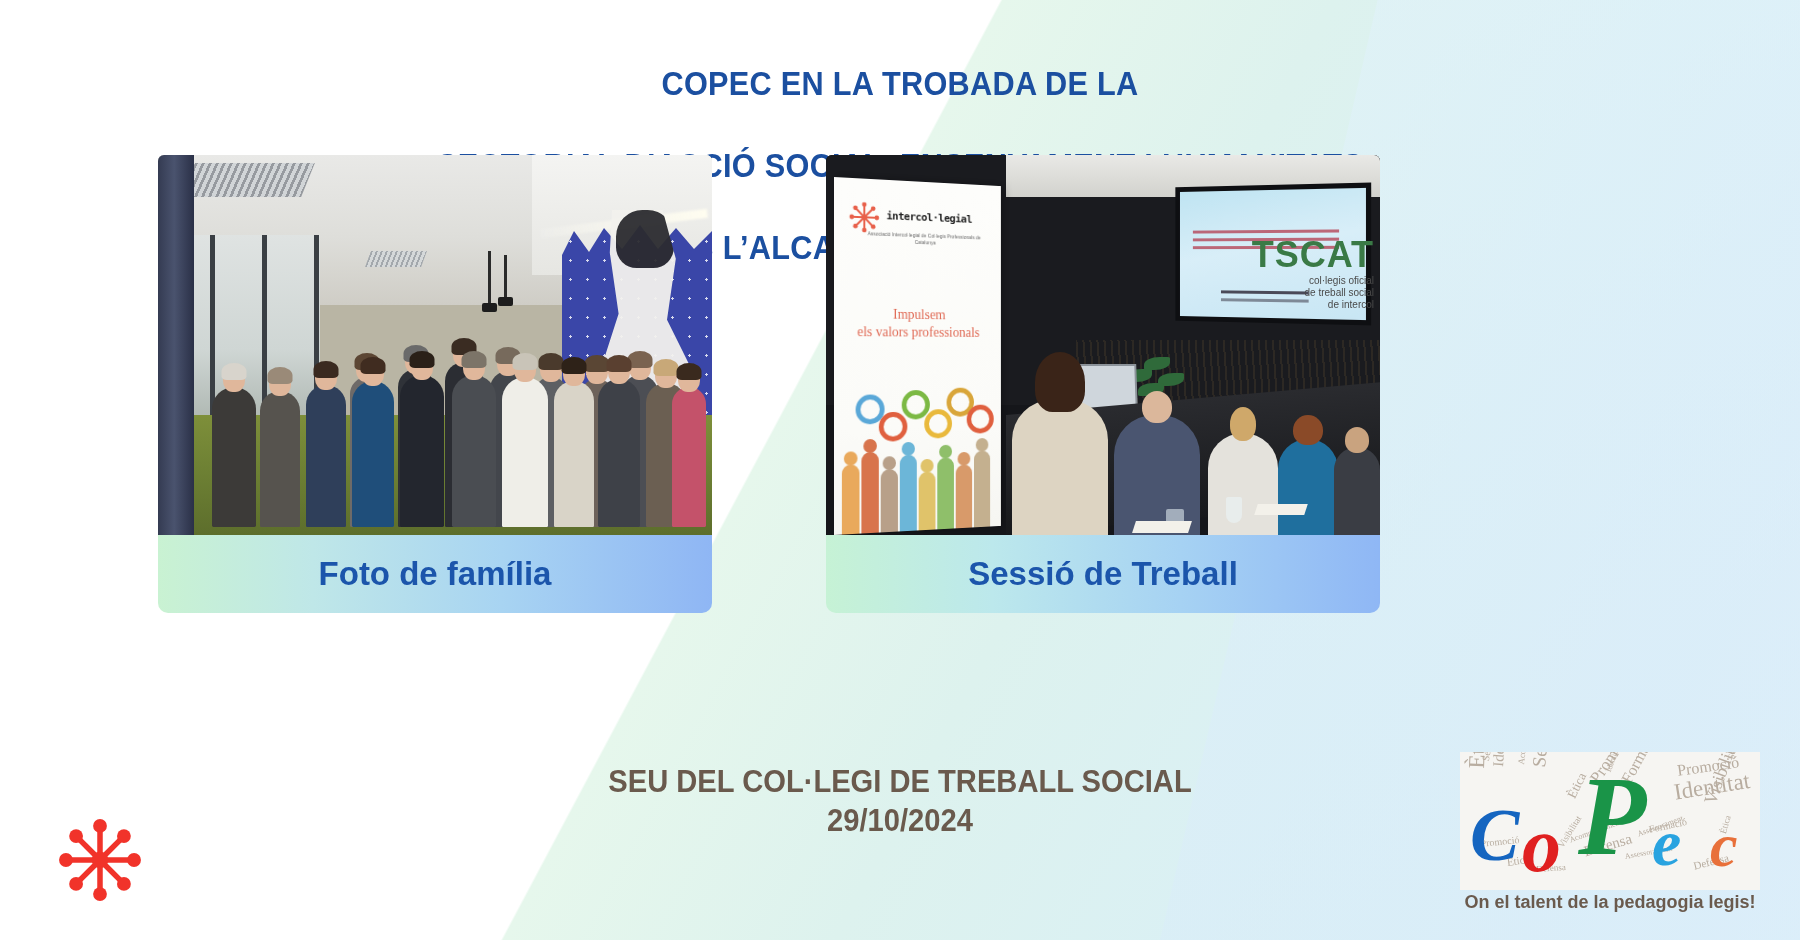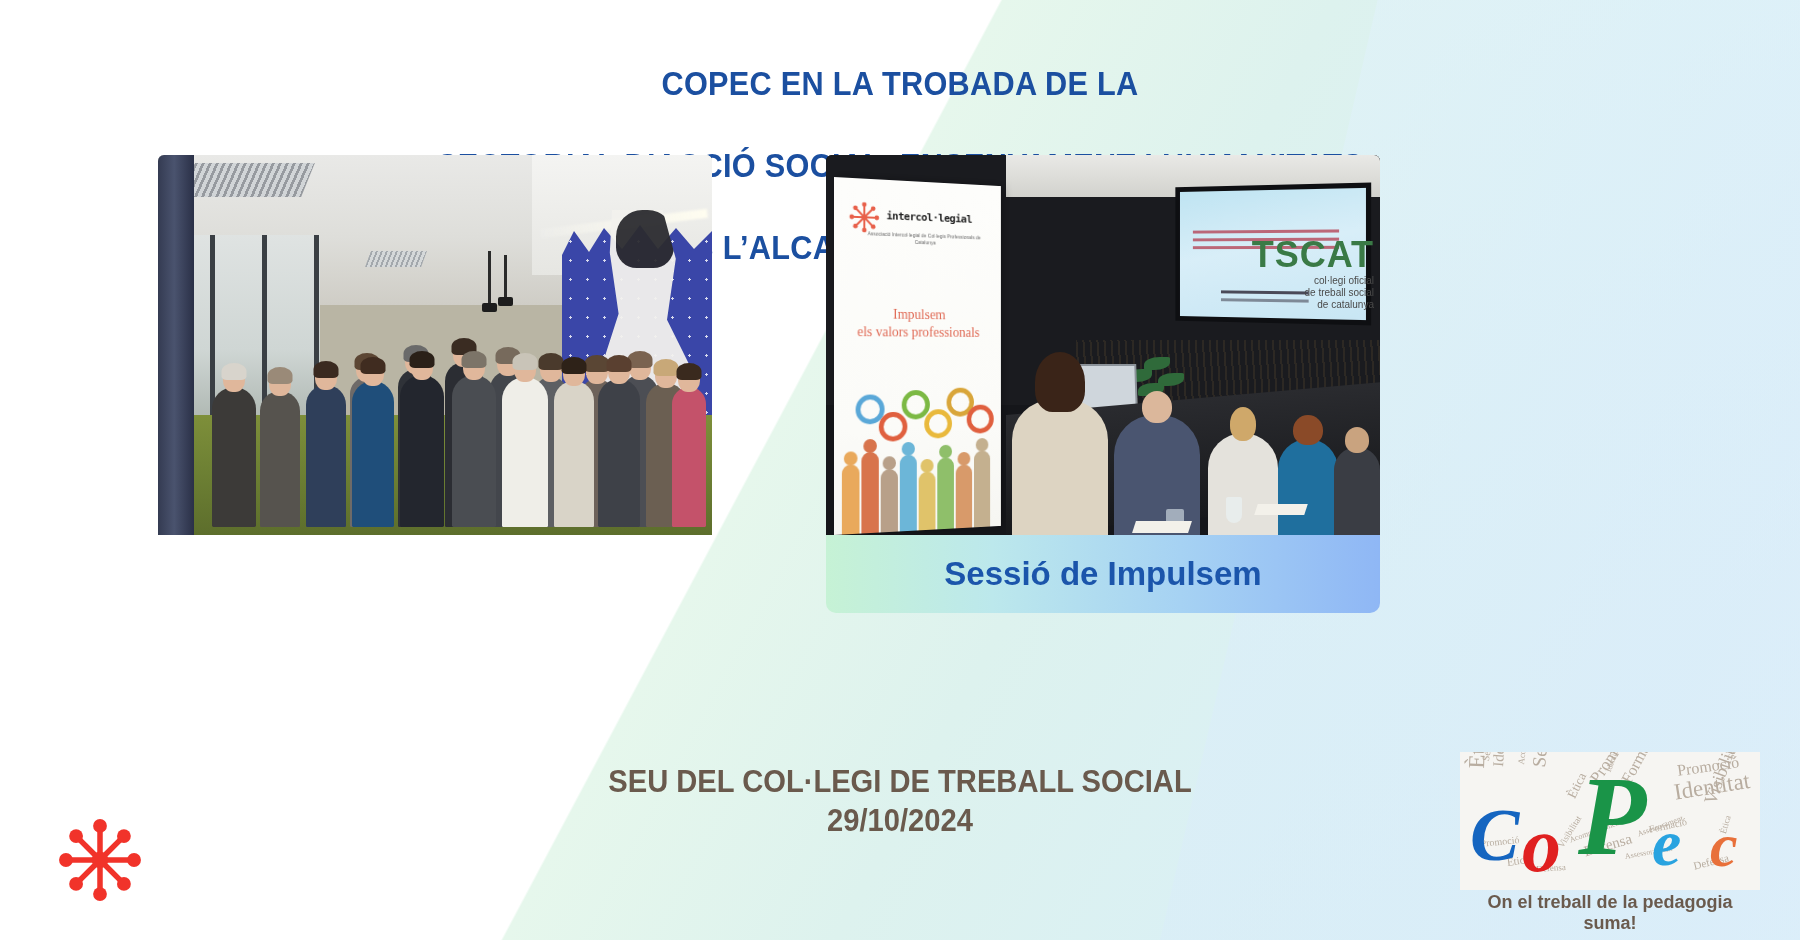--- a/index.html
+++ b/index.html
@@ -282,20 +282,21 @@
         <div class="pp" style="left:444px;width:40px;height:144px;background:#6b5f52;">
             <div class="head"></div>
             <div class="hair" style="background:#c8a878;"></div>
           </div>
         <div class="pp" style="left:470px;width:34px;height:140px;background:#c4526a;">
             <div class="head"></div>
             <div class="hair" style="background:#3a2a1e;"></div>
           </div>
       </div>
     </div>
+    <div class="caption">Foto de família</div>
   </div>
 
   <div class="card" style="left:826px;top:155px;width:554px;">
     <div class="photo p2">
       <div class="darkwall"></div>
       <div class="ceil"></div>
       <div class="spot" style="left:392px;top:34px;"></div>
       <div class="spot" style="left:508px;top:44px;width:22px;height:16px;"></div>
       <div class="woodwall"></div>
 
@@ -366,23 +367,23 @@
       </div>
 
       <div class="screen">
         <div class="stxt"></div>
         <div class="sdate"></div>
       </div>
 
       <div class="tscat">
         <div class="tbig">TSCAT</div>
         <div class="tsml">
-          <span style="display:block">col·legi oficial</span>
+          <span style="display:block">col·legis oficial</span>
           <span style="display:block">de treball social</span>
-          <span style="display:block">de catalunya</span>
+          <span style="display:block">de intercol</span>
         </div>
       </div>
 
       <div class="plant">
         <i style="left:0;top:18px;"></i>
           <i style="left:18px;top:6px;"></i>
         <i style="left:32px;top:22px;"></i>
           <i style="left:12px;top:32px;"></i>
       </div>
       <div class="laptop"></div>
@@ -403,21 +404,21 @@
         </div>
       <div class="person" style="left:508px;width:46px;height:88px;background:#3a3d44;">
           <div class="hd" style="background:#c9a37f;width:24px;height:26px;top:-20px;"></div>
         </div>
 
       <div class="glassw" style="left:400px;bottom:12px;width:16px;height:26px;"></div>
       <div class="glassw" style="left:340px;bottom:4px;width:18px;height:22px;"></div>
       <div class="paper" style="left:308px;bottom:2px;width:56px;height:12px;"></div>
       <div class="paper" style="left:430px;bottom:20px;width:50px;height:11px;"></div>
     </div>
-    <div class="caption c2">Sessió de Impulsem</div>
+    <div class="caption c2">Sessió de Treball</div>
   </div>
 
   <div class="footer-text">
     <span class="d">SEU DEL COL·LEGI DE TREBALL SOCIAL</span>
     <span class="d">29/10/2024</span>
   </div>
 
   <div class="ilogo">
     <div class="star">
       <svg viewBox="0 0 100 100" width="92" height="92">
@@ -475,16 +476,16 @@
       <div class="w" style="left:258px;top:80px;font-size:9px;transform:rotate(-74deg);transform-origin:left top;">Ètica</div>
 
       <div class="letters">
         <div class="L" style="left:10px;top:46px;font-size:74px;color:#1565c0;font-style:italic;">C</div>
         <div class="L" style="left:62px;top:54px;font-size:78px;color:#e02020;font-style:italic;">o</div>
         <div class="L" style="left:118px;top:8px;font-size:112px;color:#1a9448;font-style:italic;">P</div>
         <div class="L" style="left:192px;top:58px;font-size:66px;color:#29a3e0;font-style:italic;">e</div>
         <div class="L" style="left:250px;top:62px;font-size:62px;color:#e8703a;font-style:italic;">c</div>
       </div>
     </div>
-    <div class="tag">On el treball de la pedagogia suma!</div>
+    <div class="tag">On el talent de la pedagogia legis!</div>
   </div>
 
 </div>
 
 </body></html>

